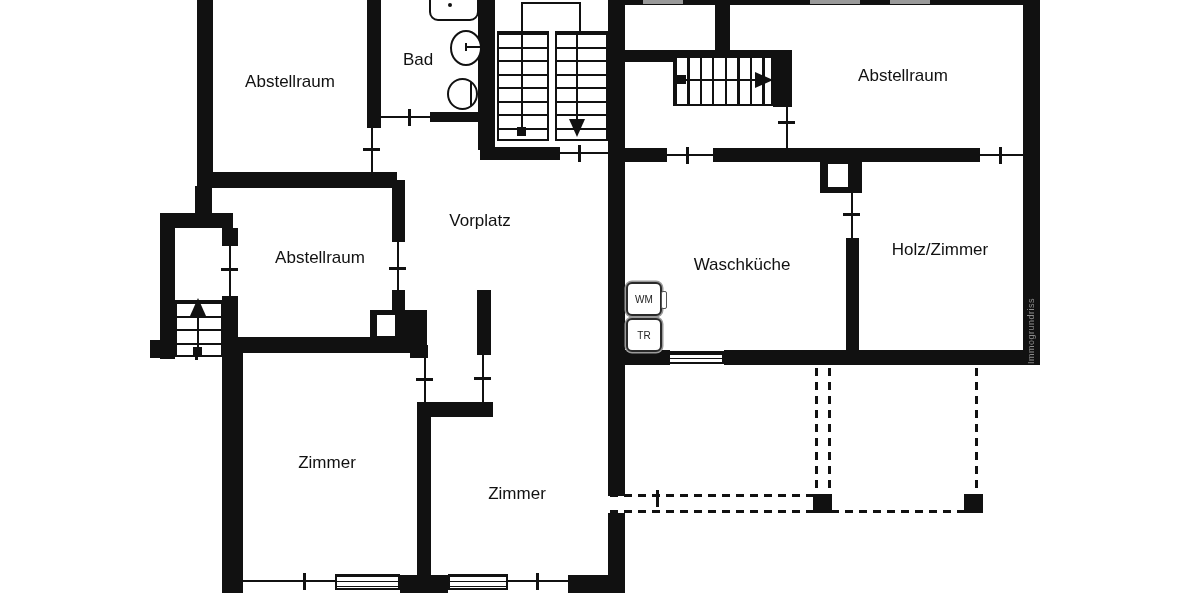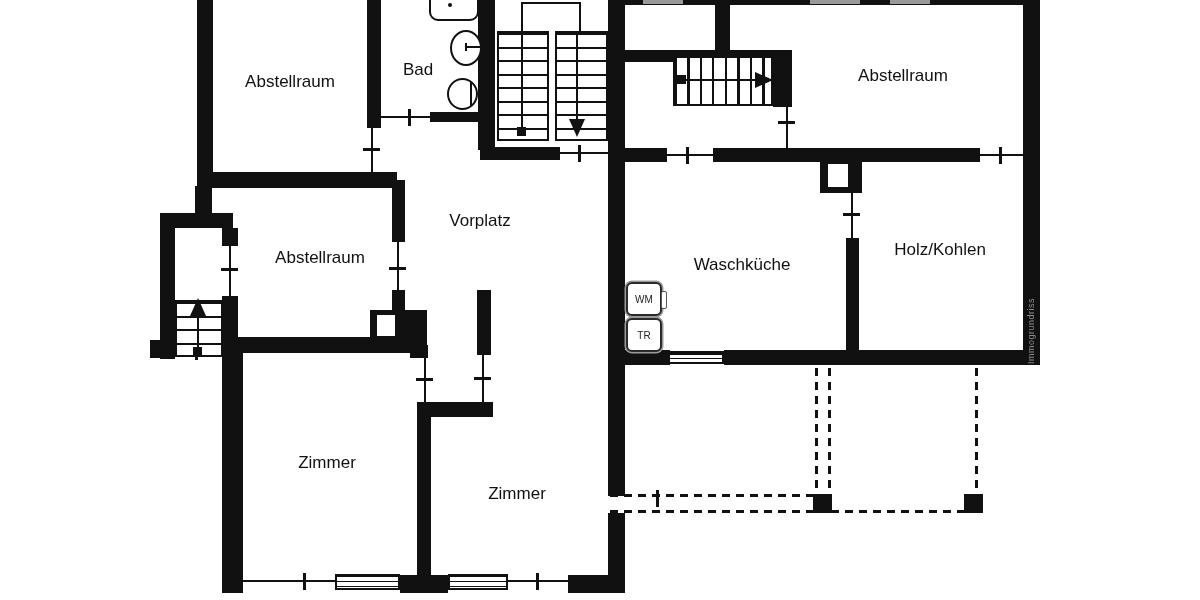--- a/index.html
+++ b/index.html
@@ -158,24 +158,24 @@
   <div class="dash-v" style="left:828px;top:368px;height:129px"></div>
   <div class="dash-v" style="left:975px;top:368px;height:129px"></div>
   <div class="dash-h" style="left:610px;top:494px;width:205px"></div>
   <div class="dash-h" style="left:610px;top:510px;width:205px"></div>
   <div class="dash-h" style="left:831px;top:510px;width:134px"></div>
   <div class="post" style="left:813px;top:494px;width:19px;height:19px"></div>
   <div class="post" style="left:964px;top:494px;width:19px;height:19px"></div>
   <div class="tick" style="left:656px;top:490px;width:3px;height:17px"></div>
 
   <div class="room-label" style="left:290px;top:82px">Abstellraum</div>
-  <div class="room-label" style="left:418px;top:70px">Bad</div>
+  <div class="room-label" style="left:418px;top:60px">Bad</div>
   <div class="room-label" style="left:903px;top:76px">Abstellraum</div>
   <div class="room-label" style="left:320px;top:258px">Abstellraum</div>
   <div class="room-label" style="left:480px;top:221px">Vorplatz</div>
   <div class="room-label" style="left:742px;top:265px">Waschküche</div>
-  <div class="room-label" style="left:940px;top:250px">Holz/Kohlen</div>
+  <div class="room-label" style="left:940px;top:250px">Holz/Zimmer</div>
   <div class="room-label" style="left:327px;top:463px">Zimmer</div>
   <div class="room-label" style="left:517px;top:494px">Zimmer</div>
 
   <div class="watermark" style="left:1026px;top:268px;height:96px">Immogrundriss</div>
 
 </div>
 
 </body></html>

